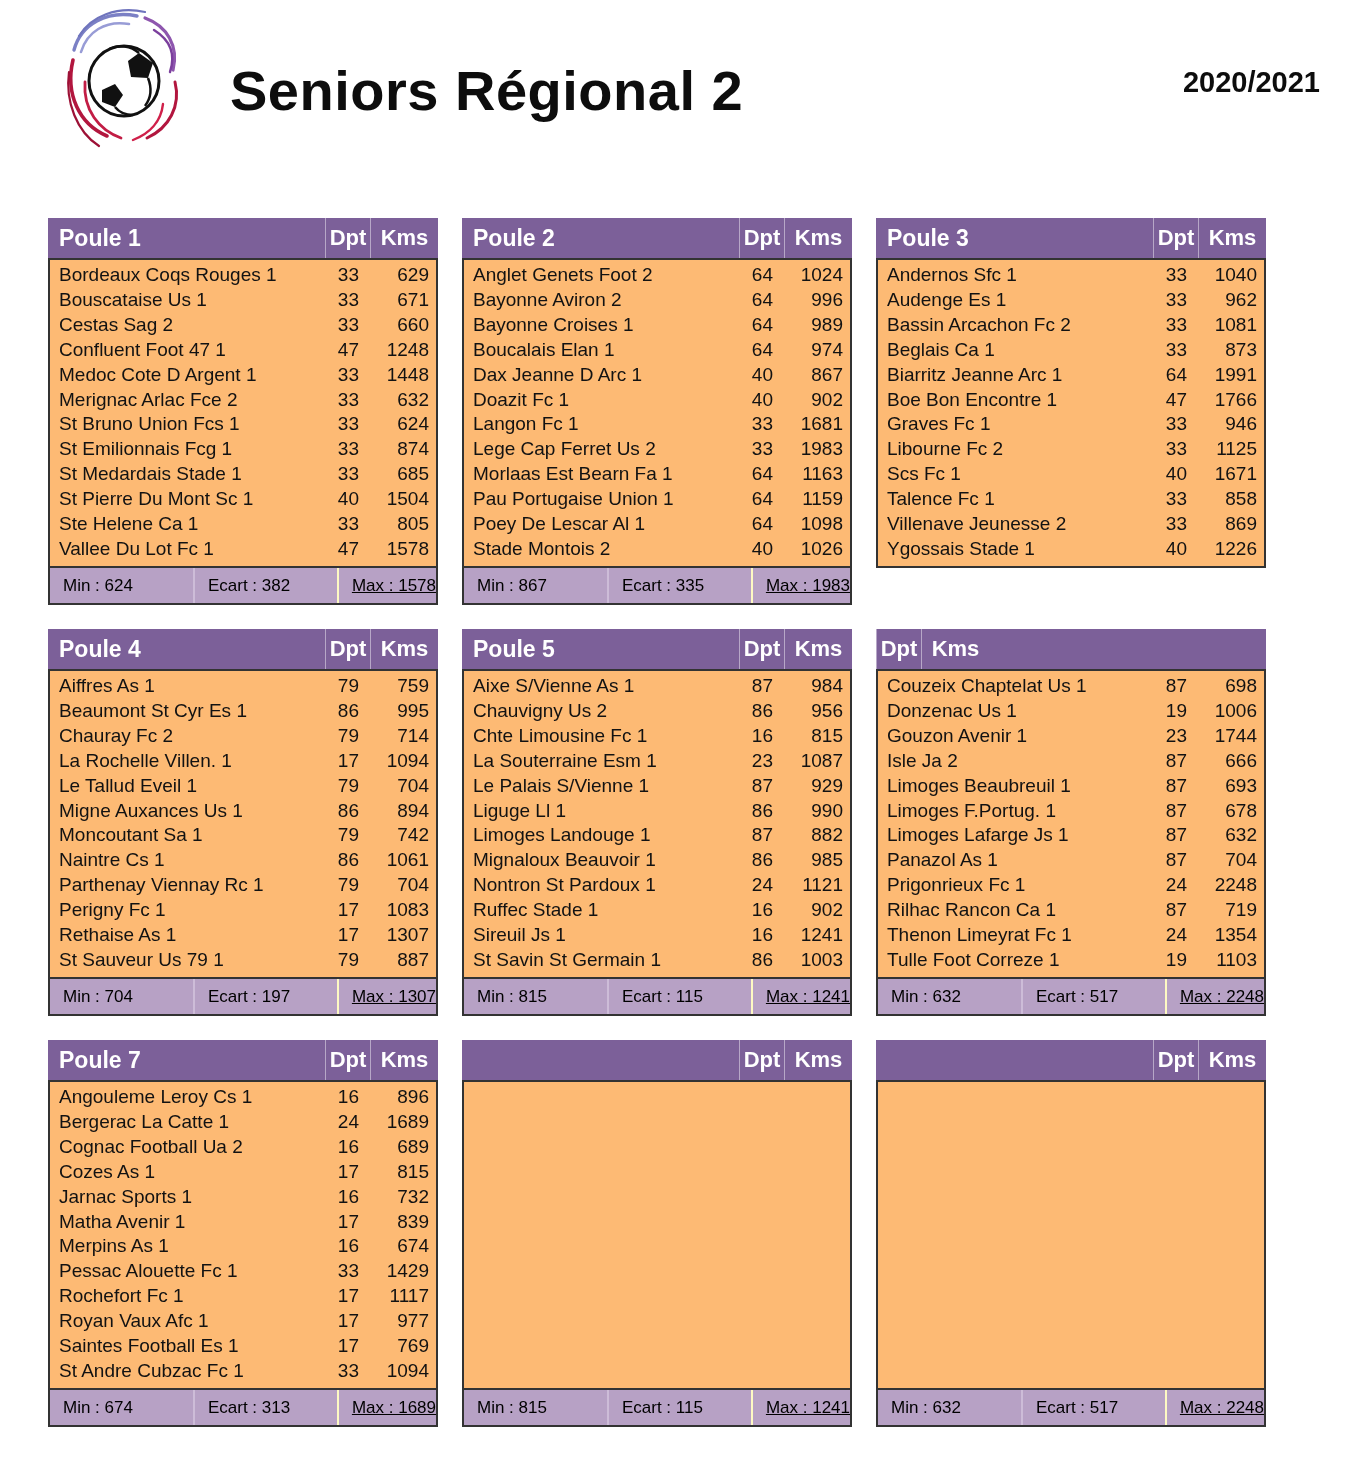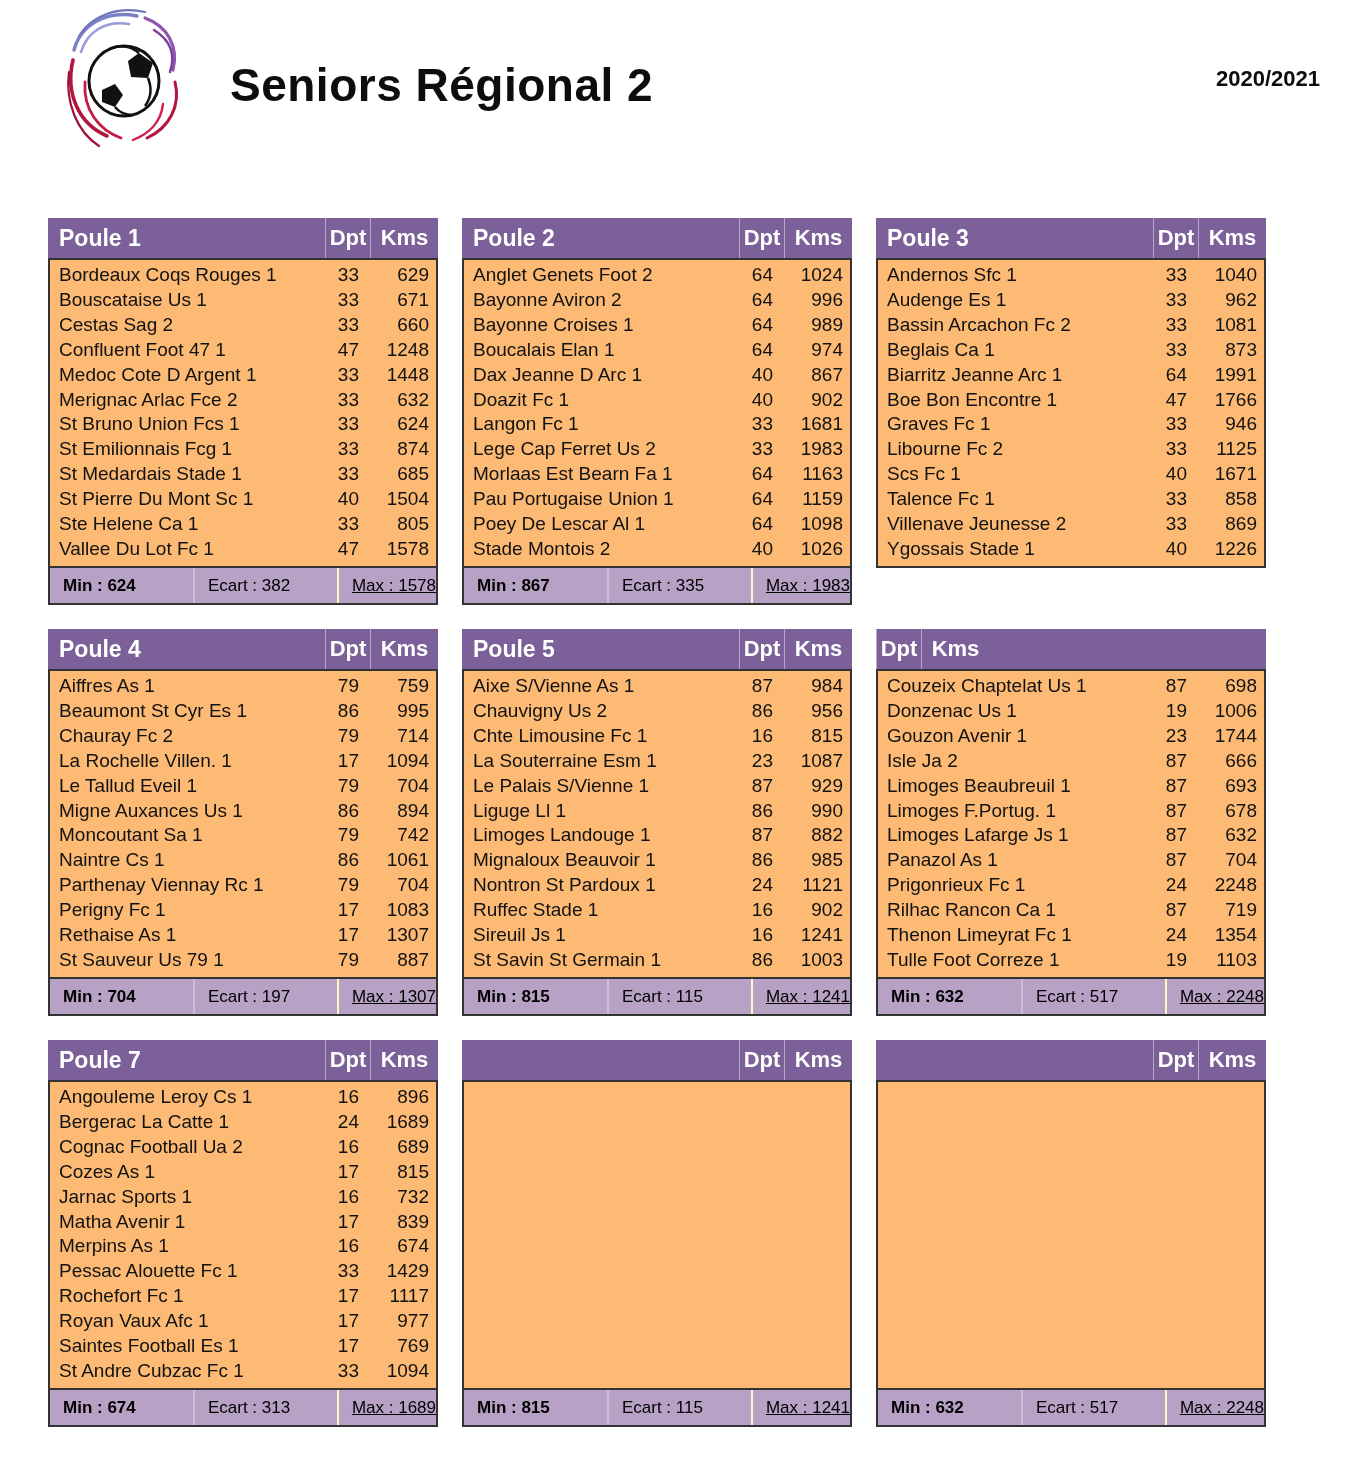--- a/index.html
+++ b/index.html
@@ -11,26 +11,26 @@
     overflow:hidden;
   }
 
   
   .logo {
     position:absolute; left:56px; top:8px;
     width:142px; height:150px;
   }
   .page-title {
     position:absolute; left:230px; top:58px;
-    font-size:46px; font-weight:bold; color:#0d0d0d;
+    font-size:56px; font-weight:bold; color:#0d0d0d;
     letter-spacing:0.5px; white-space:nowrap;
   }
   .season {
     position:absolute; right:46px; top:66px;
-    font-size:22px; font-weight:bold; color:#0d0d0d;
+    font-size:29px; font-weight:bold; color:#0d0d0d;
     white-space:nowrap;
   }
 
   
   .pools {
     position:absolute; top:218px; left:48px;
     display:grid;
     grid-template-columns:repeat(3,390px);
     column-gap:53px;
     row-gap:31px;
@@ -82,21 +82,21 @@
     background:#b7a1c5;
     border-top:2px solid #333333;
     display:flex;
     font-size:17px; color:#000000;
   }
   .pool-footer span {
     display:flex; align-items:center;
     padding-left:13px;
     white-space:nowrap;
   }
-  .cell-min   { width:133px;font-weight:bold; }
+  .cell-min   { width:133px; }
   .cell-ecart { width:132px; border-left:2px solid #cdbcd8; }
   .cell-max   { flex:1;      border-left:2px solid #fef9c3;text-decoration:underline; }
 </style>
 </head>
 <body>
 
 <svg class="logo" viewBox="0 0 140 150" fill="none" xmlns="http://www.w3.org/2000/svg">
 
   <path d="M80,8 C50,2 24,16 17,42" stroke="#7b80c5" stroke-width="3.4" stroke-linecap="round"></path>
   <path d="M72,16 C48,12 30,24 24,44" stroke="#989cd6" stroke-width="2.6" stroke-linecap="round"></path>

